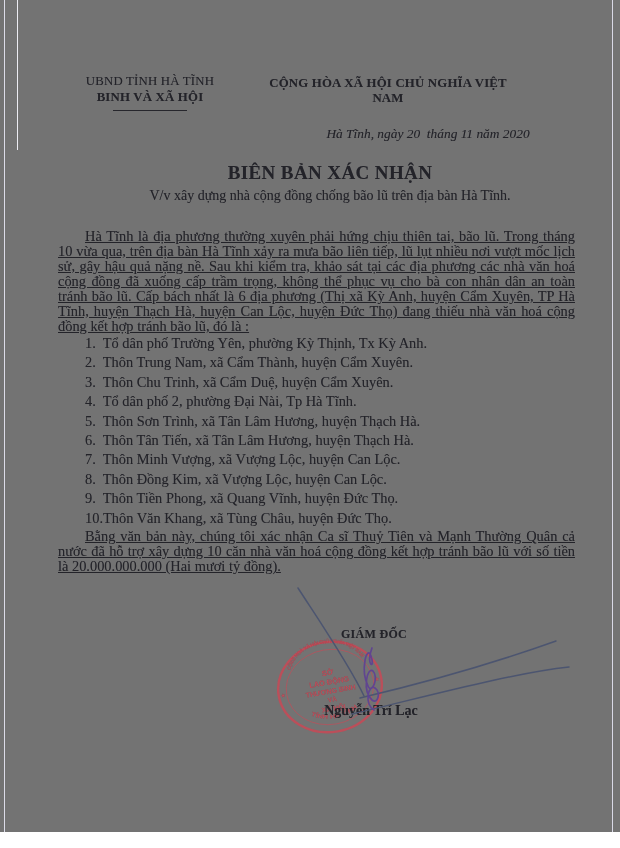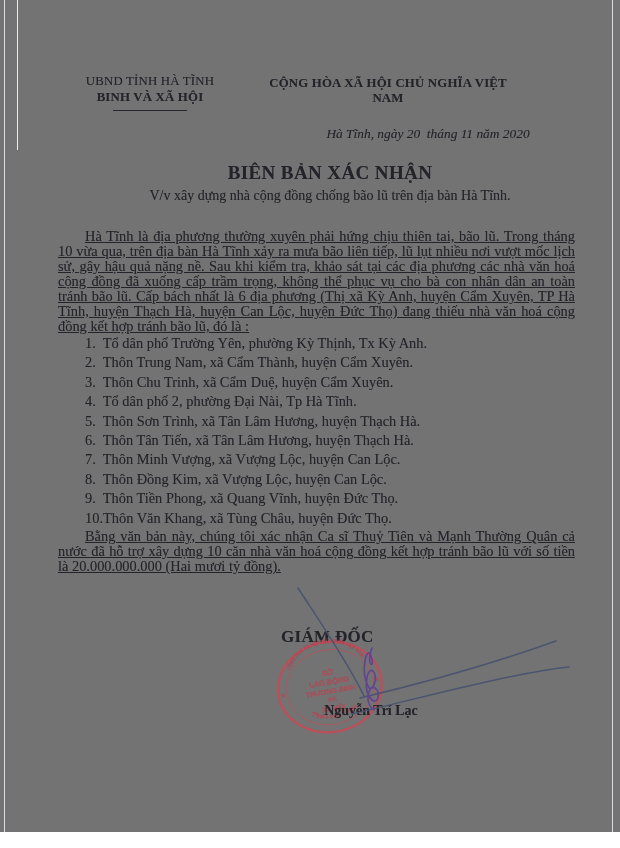--- a/index.html
+++ b/index.html
@@ -58,22 +58,22 @@
   .content { position:absolute; left:58px; top:229px; width:517px; }
   .para {
     text-align:justify; font-size:14.4px; line-height:15px; text-indent:27px;text-decoration:underline;
   }
   .loc-list { margin:0; padding:0 0 0 27px; list-style:none; }
   .loc-item { font-size:14.4px; line-height:19.4px; white-space:pre-wrap; }
   .para2 { margin-top:1px; }
 
   
   .director-title {
-    position:absolute; left:281px; top:627px; width:130px; 
-    font-weight:bold; font-size:17px; letter-spacing:0.3px; z-index:2;
+    position:absolute; left:309px; top:627px; width:130px; text-align:center;
+    font-weight:bold; font-size:12px; letter-spacing:0.3px; z-index:2;
   }
   .signer-name {
     position:absolute; left:305px; top:703px; width:132px; text-align:center;
     font-weight:bold; font-size:14px; z-index:4;
   }
   .stamp-svg { position:absolute; left:272px; top:638px; width:116px; height:100px; z-index:3; }
   .seal-stroke { fill:none; stroke:var(--seal-red, #c54a57); opacity:0.88; }
   .seal-text {
     fill:var(--seal-red, #c54a57); opacity:0.92;
     font-family:"Liberation Sans", sans-serif; font-weight:bold;

